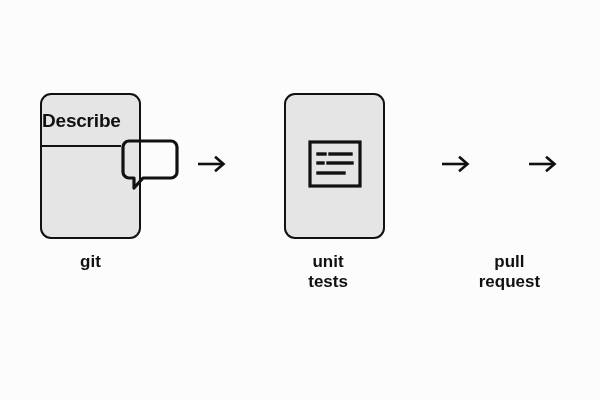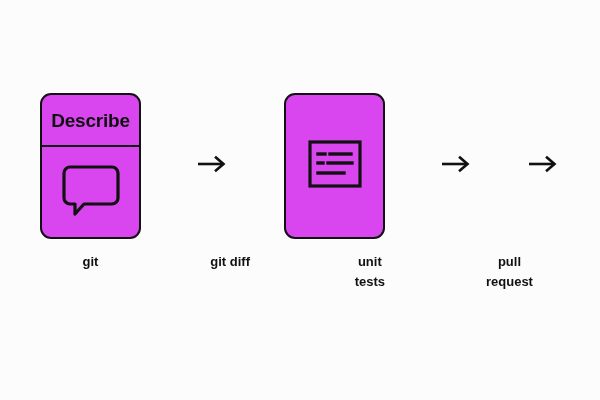--- a/index.html
+++ b/index.html
@@ -31,23 +31,23 @@
     flex-direction: row;
     align-items: stretch;
     justify-content: space-between;
   }
   .step {
     width: 101px;
     height: 146px;
     box-sizing: border-box;
     border: 2.5px solid #111111;
     border-radius: 11px;
-    background: #d946ef;
+    background: #e5e5e5;
     display: flex;
-    flex-direction: column;
+    flex-direction: row;
     flex: 0 0 auto;
   }
   .step-header {
     height: 52px;
     flex: 0 0 52px;
     border-bottom: 2.5px solid #111111;
     display: flex;
     align-items: center;
     justify-content: center;
     box-sizing: border-box;
@@ -85,21 +85,21 @@
   .caption-cell {
     width: 101px;
     flex: 0 0 auto;
     text-align: center;
   }
   .caption-spacer {
     flex: 0 0 auto;
     width: 32px;
   }
   .caption-text {
-    font-size: 13px;
+    font-size: 17px;
     font-weight: bold;
     color: #111111;
     line-height: 20px;
     white-space: pre-line;
   }
 </style>
 </head>
 <body>
 
 <div id="diagram">
@@ -163,23 +163,20 @@
     </div>
 
 
   </div>
 
   <div class="captions-row">
     <div class="caption-cell">
       <div class="caption-text">git</div>
     </div>
     <div class="caption-spacer"></div>
-    <div class="caption-cell">
-      <div class="caption-text">git diff</div>
-    </div>
     <div class="caption-spacer"></div>
     <div class="caption-cell">
       <div class="caption-text">unit
 tests</div>
     </div>
     <div class="caption-spacer"></div>
     <div class="caption-cell">
       <div class="caption-text">pull
 request</div>
     </div>

